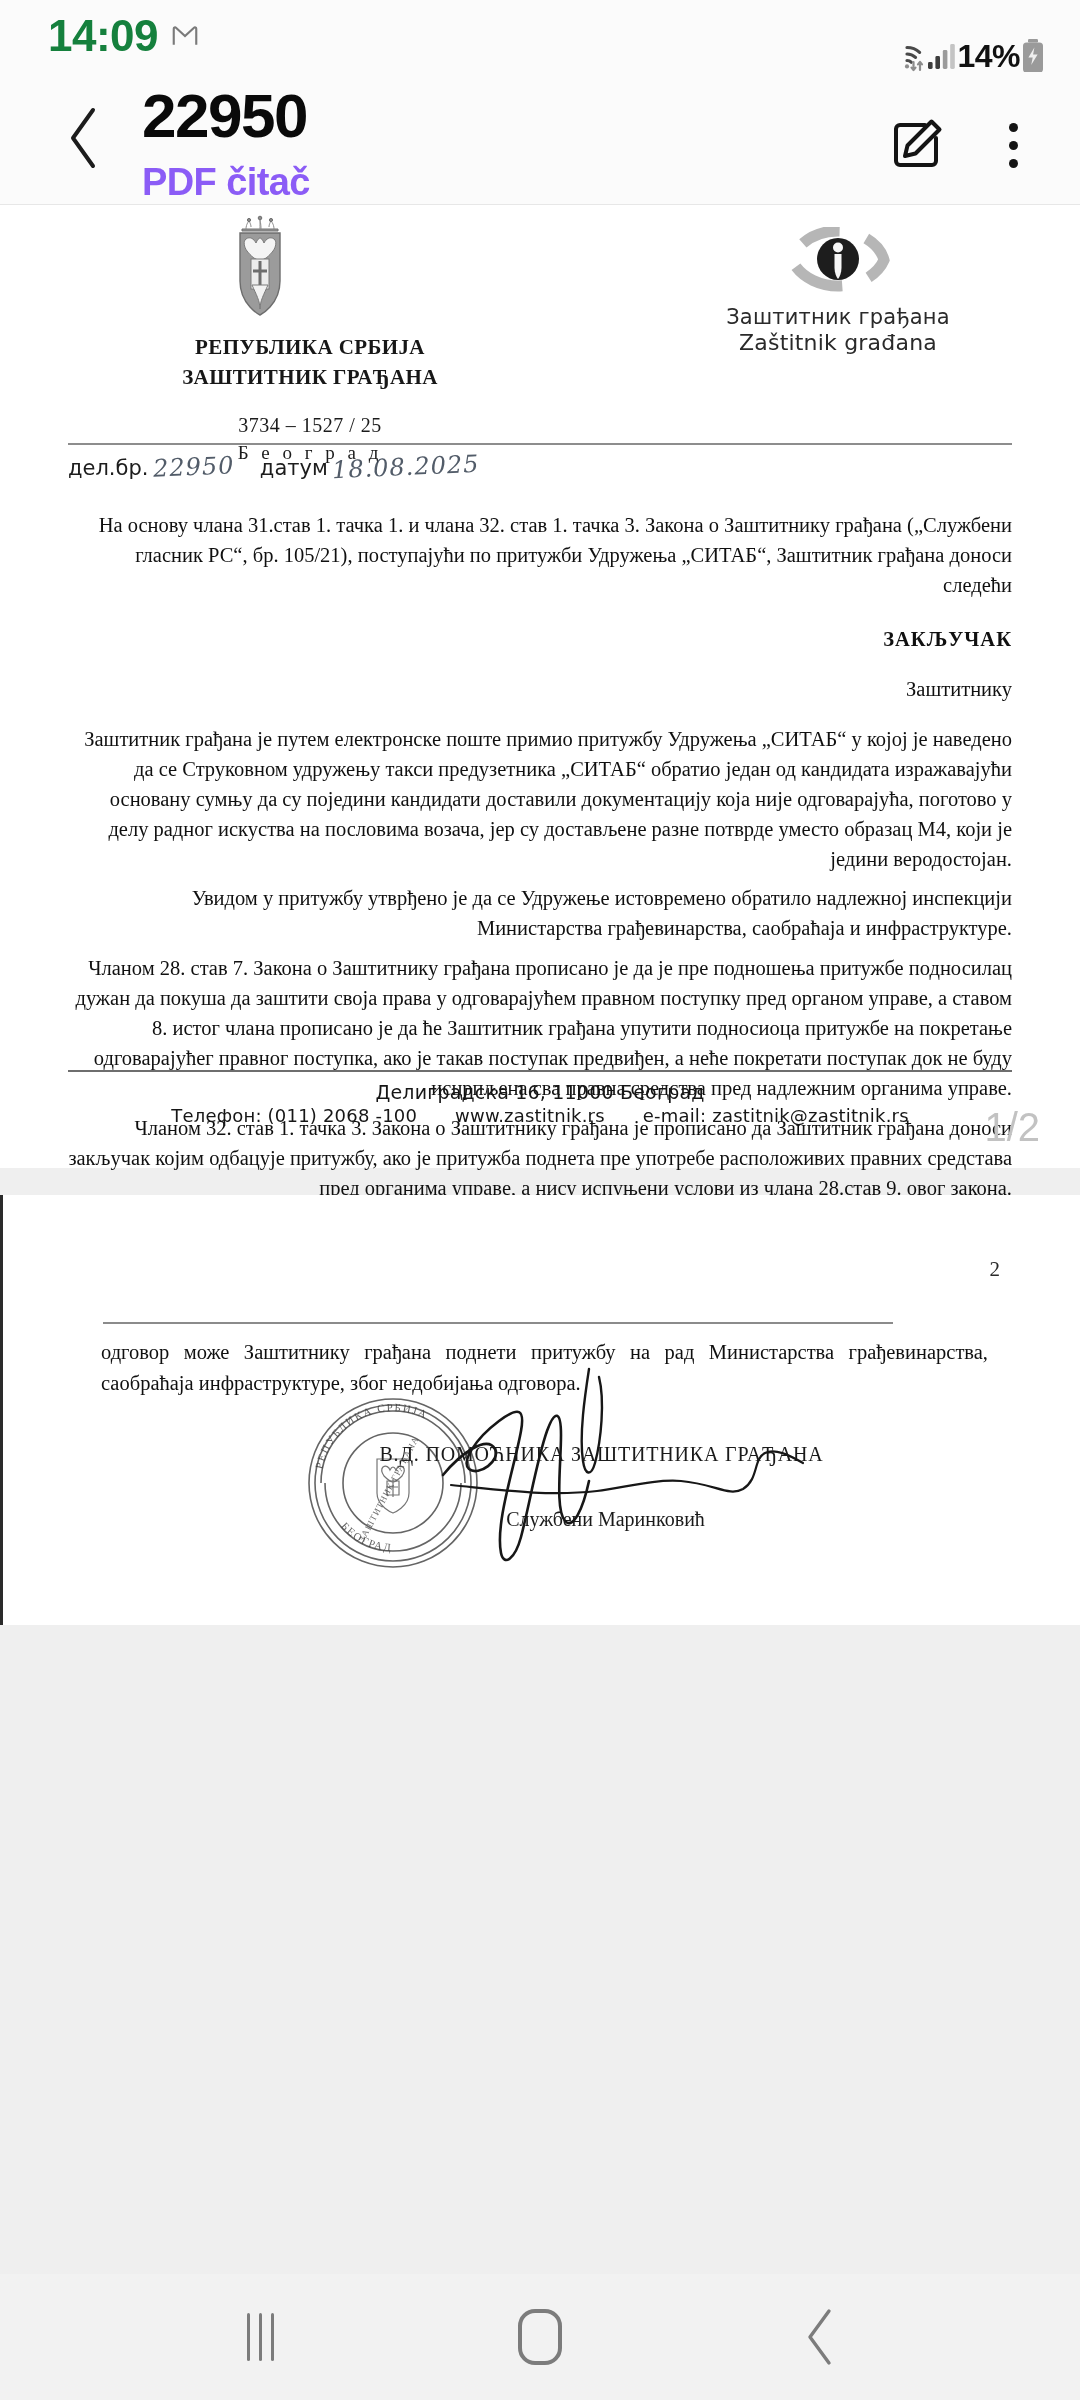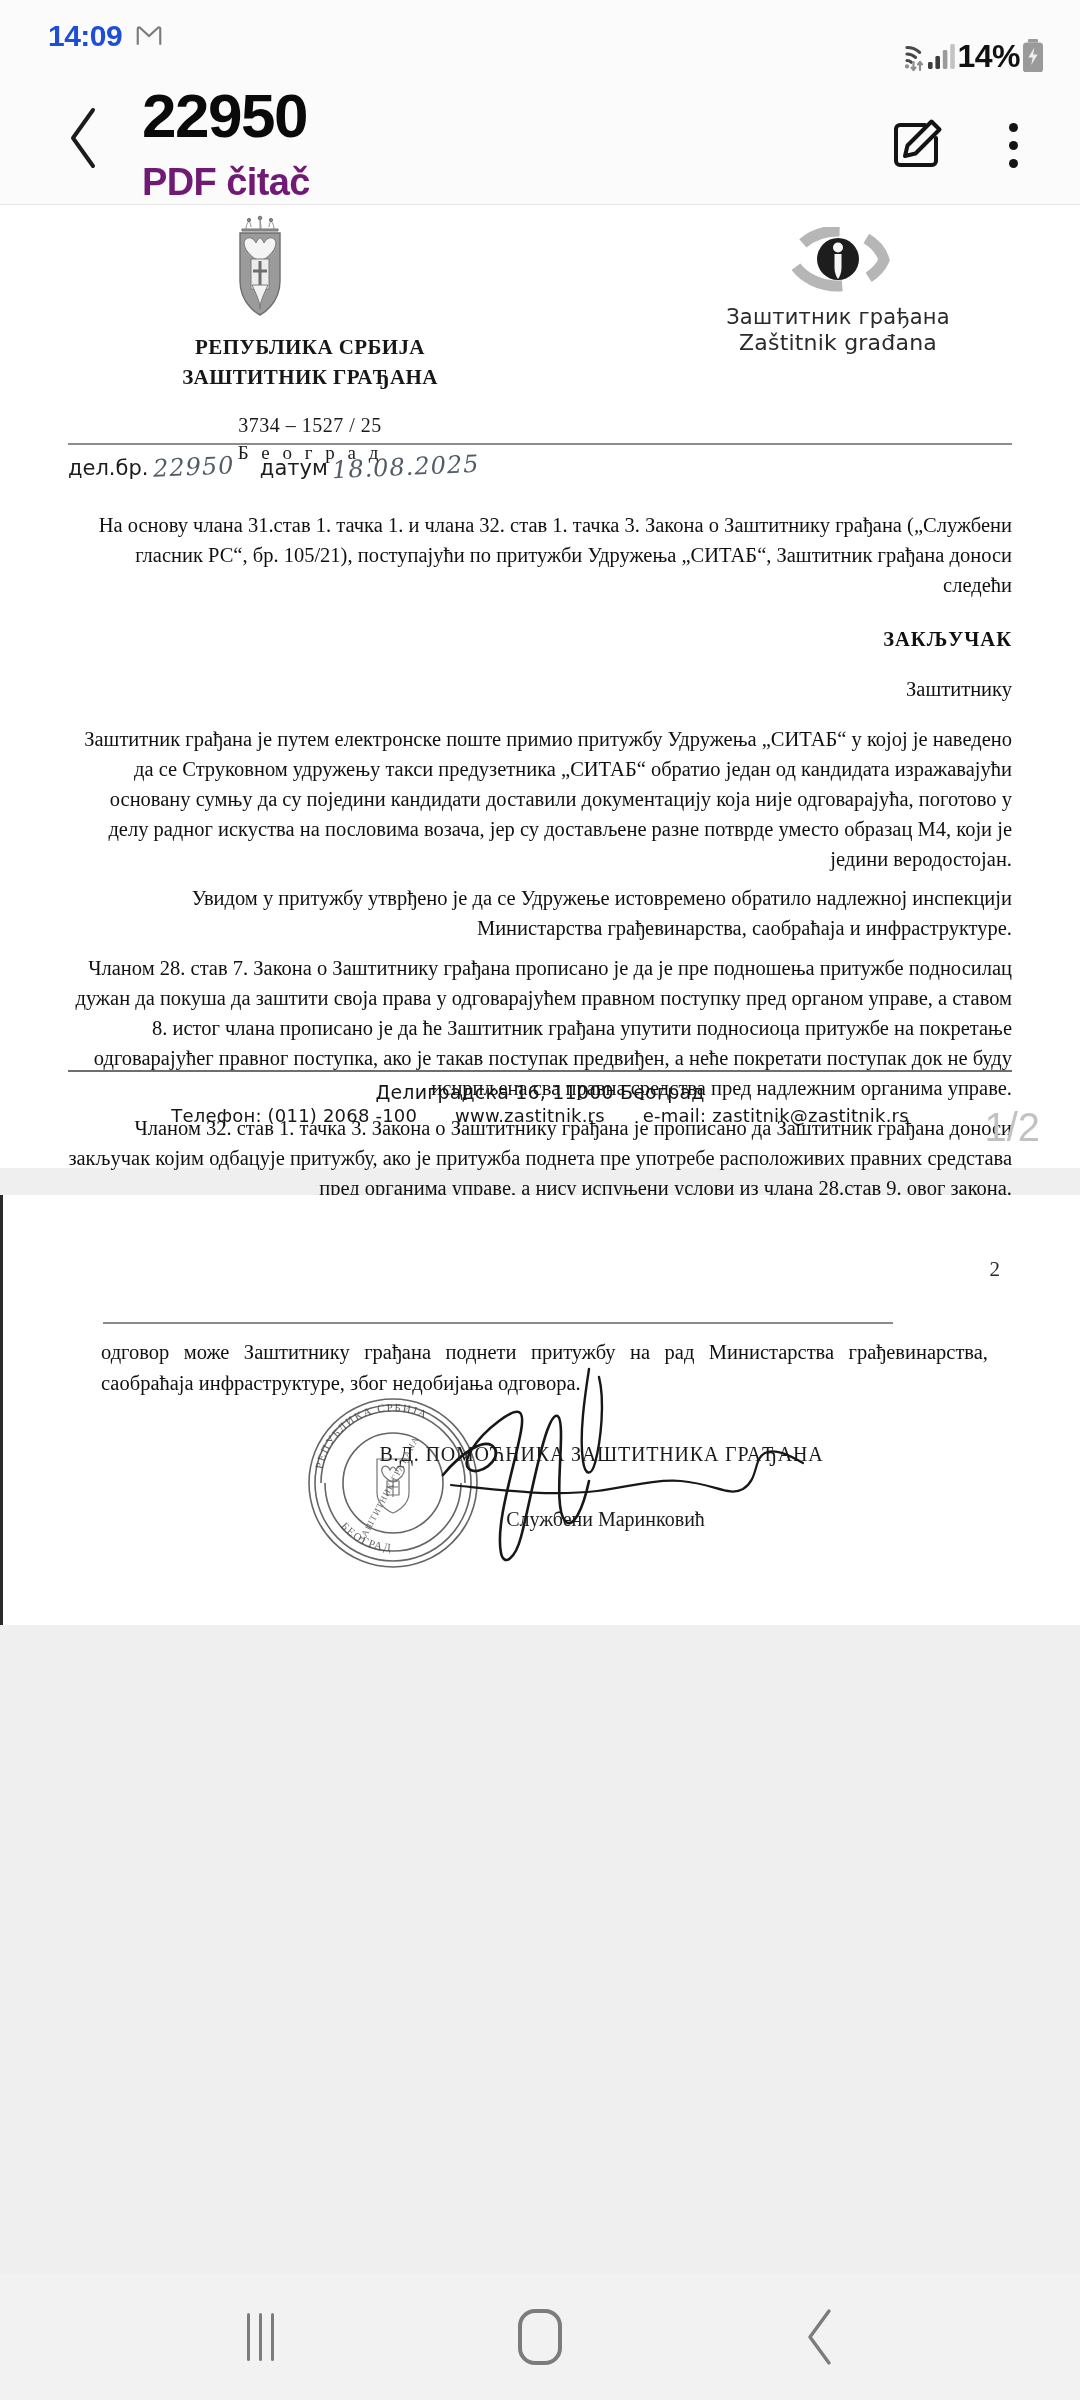--- a/index.html
+++ b/index.html
@@ -17,21 +17,21 @@
   }
 
   
   .statusbar {
     height: 72px; flex: 0 0 72px;
     background: #fbfbfb;
     display: flex; align-items: center;
     padding: 0 34px 0 48px;
   }
   .sb-left { display: flex; align-items: center; gap: 12px; }
-  .sb-clock { font-size: 30px; font-weight: 700; color: #1d4ed8; letter-spacing: -0.5px; }
+  .sb-clock { font-size: 44px; font-weight: 700; color: #15803d; letter-spacing: -0.5px; }
   .sb-mail { width: 30px; height: 30px; display: block; }
   .sb-spacer { flex: 1; }
   .sb-right { display: flex; align-items: flex-start; gap: 0; margin-top: 40px; }
   .sb-batt-text { font-size: 32px; font-weight: 700; color: #111; letter-spacing: -0.5px; }
 
   
   .appbar {
     flex: 0 0 116px;
     background: #fbfbfb;
     display: flex; align-items: flex-start;
@@ -43,21 +43,21 @@
     display: flex; align-items: center; justify-content: center;
     margin-top: 18px;
   }
   .titles { margin-left: 20px; margin-top: 6px; }
   .doc-title {
     font-size: 62px; font-weight: 800; color: #0a0a0a;
     letter-spacing: -1.5px; line-height: 1.02;
     font-family: "Liberation Sans", sans-serif;
   }
   .doc-subtitle {
-    font-size: 38px; font-weight: 700; color: #701a75;
+    font-size: 38px; font-weight: 700; color: #8b5cf6;
     letter-spacing: -0.6px; margin-top: 14px;
   }
   .appbar-actions {
     position: absolute; right: 44px; top: 42px;
     display: flex; align-items: center; gap: 44px;
   }
   .icon-btn { width: 62px; height: 62px; display: flex; align-items: center; justify-content: center; }
   .kebab { display: flex; flex-direction: column; gap: 9px; align-items: center; padding: 8px 18px; }
   .kebab span { width: 9px; height: 9px; border-radius: 50%; background: #141414; display: block; }
 

